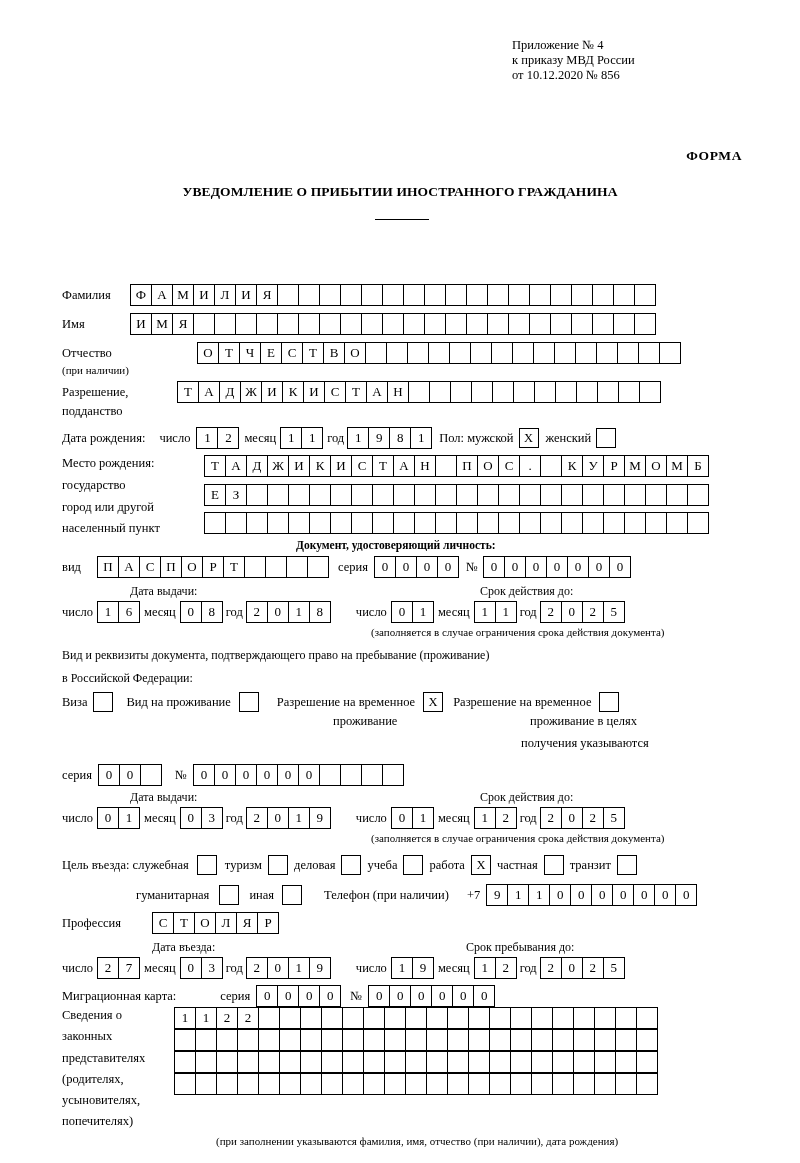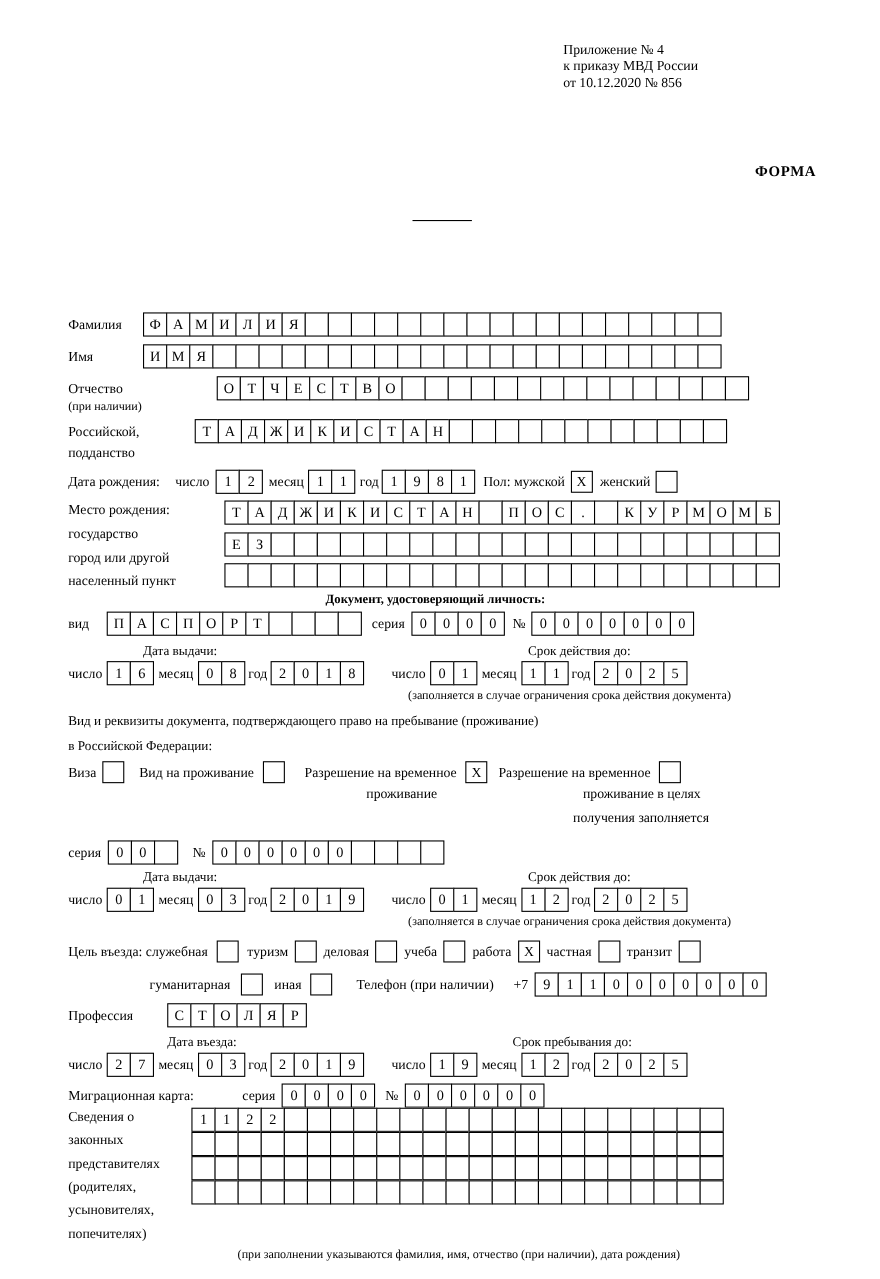--- a/index.html
+++ b/index.html
@@ -127,20 +127,21 @@
 <div class="page">
 
   <div class="hdr">
     <div>Приложение № 4</div>
     <div>к приказу МВД России</div>
     <div>от 10.12.2020 № 856</div>
   </div>
   <div class="forma">ФОРМА</div>
 
   <div class="title">
+    <div>УВЕДОМЛЕНИЕ О ПРИБЫТИИ ИНОСТРАННОГО ГРАЖДАНИНА</div>
     <div>
       <span class="uline"></span>
     </div>
   </div>
 
 
   <div class="row" style="top:284px; left:62px;">
     <div class="lbl" style="width:68px;">Фамилия</div>
     <div class="boxes" id="surname-boxes">
         <div class="bx">Ф</div>
@@ -226,21 +227,21 @@
         <div class="bx"></div>
         <div class="bx"></div>
         <div class="bx"></div>
         <div class="bx"></div>
         <div class="bx"></div>
       </div>
   </div>
   <div class="note" style="top:364px; left:62px;">(при наличии)</div>
 
   <div class="row" style="top:381px; left:62px;">
-    <div class="lbl" style="width:115px;">Российской,</div>
+    <div class="lbl" style="width:115px;">Разрешение,</div>
     <div class="boxes" id="citizenship-boxes">
         <div class="bx">Т</div>
         <div class="bx">А</div>
         <div class="bx">Д</div>
         <div class="bx">Ж</div>
         <div class="bx">И</div>
         <div class="bx">К</div>
         <div class="bx">И</div>
         <div class="bx">С</div>
         <div class="bx">Т</div>
@@ -457,21 +458,21 @@
     <div class="chk" style="margin-left:5px;"></div>
     <div class="lbl" style="margin-left:14px;">Вид на проживание</div>
     <div class="chk" style="margin-left:8px;"></div>
     <div class="lbl" style="margin-left:18px;">Разрешение на временное</div>
     <div class="chk" style="margin-left:8px;">X</div>
     <div class="lbl" style="margin-left:10px;">Разрешение на временное</div>
     <div class="chk" style="margin-left:8px;"></div>
   </div>
   <div class="lbl" style="position:absolute; top:714px; left:333px;">проживание</div>
   <div class="lbl" style="position:absolute; top:714px; left:530px;">проживание в целях</div>
-  <div class="lbl" style="position:absolute; top:736px; left:521px;">получения заполняется</div>
+  <div class="lbl" style="position:absolute; top:736px; left:521px;">получения указываются</div>
 
   <div class="row" style="top:764px; left:62px;">
     <div class="lbl">серия</div>
     <div class="boxes" style="margin-left:6px;" id="stay-series">
         <div class="bx">0</div>
         <div class="bx">0</div>
         <div class="bx"></div>
       </div>
     <div class="lbl" style="margin-left:14px;">№</div>
     <div class="boxes" style="margin-left:6px;" id="stay-number">

